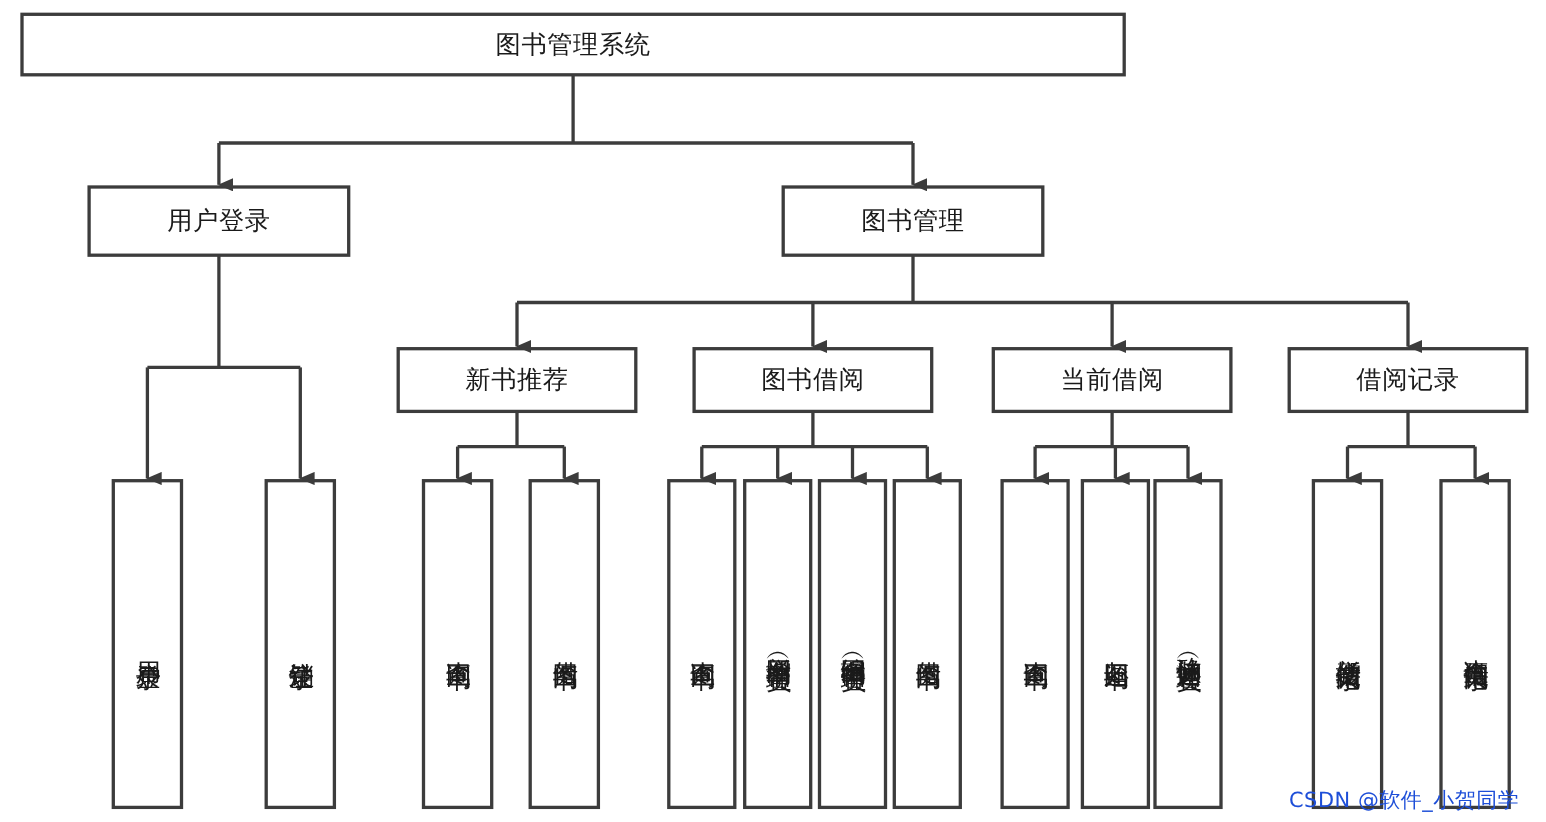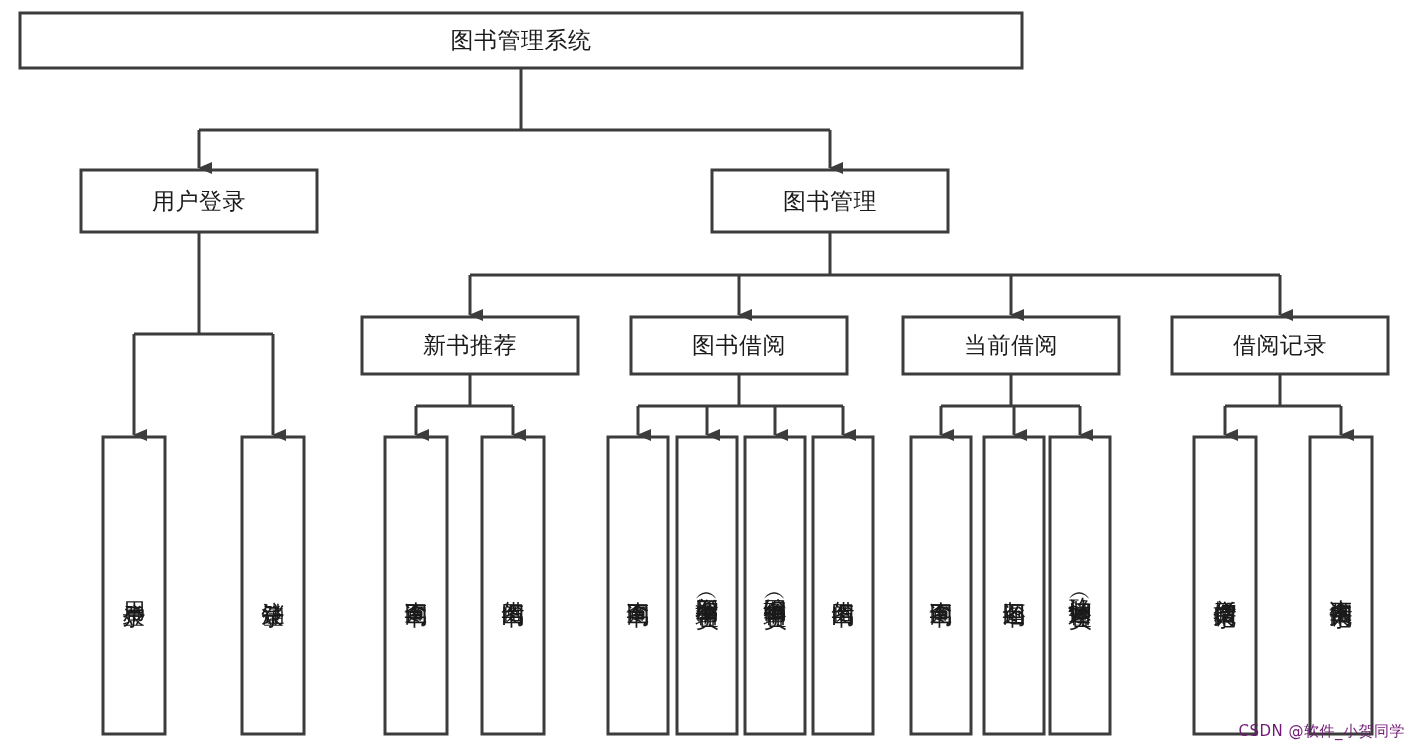--- a/index.html
+++ b/index.html
@@ -62,25 +62,25 @@
     align-items: center;
     justify-content: center;
     line-height: 1.08;
     letter-spacing: 1.5px;
     text-align: center;
     pointer-events: none;
     white-space: nowrap;
   }
   .watermark {
     position: absolute;
-    right: 0;
+    right: 24px;
     bottom: 6px;
     font-family: "DejaVu Sans", "Liberation Sans", sans-serif;
-    font-size: 15px;
-    color: #701a75;
+    font-size: 19px;
+    color: #1d4ed8;
     letter-spacing: 0.5px;
     white-space: nowrap;
   }
 </style>
 </head>
 <body>
 
 <div id="diagram-root">
 
   <svg id="tree-svg" viewBox="0 0 1405 747">

